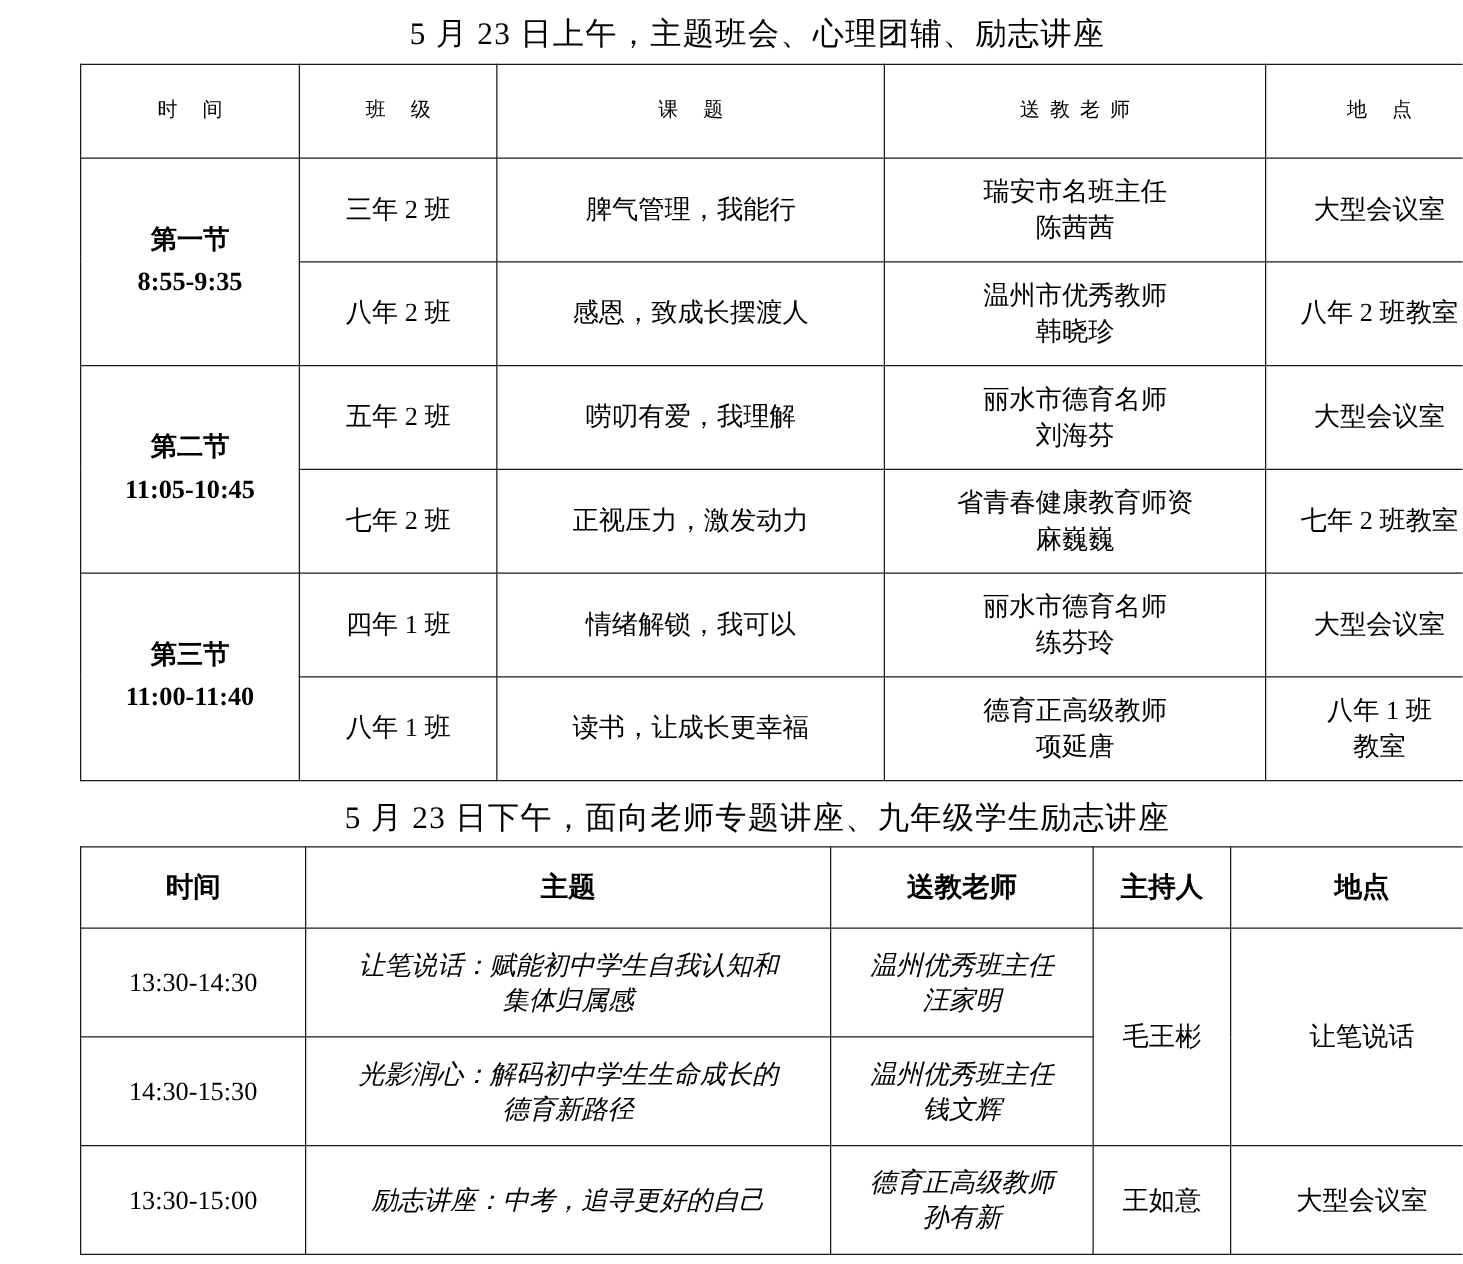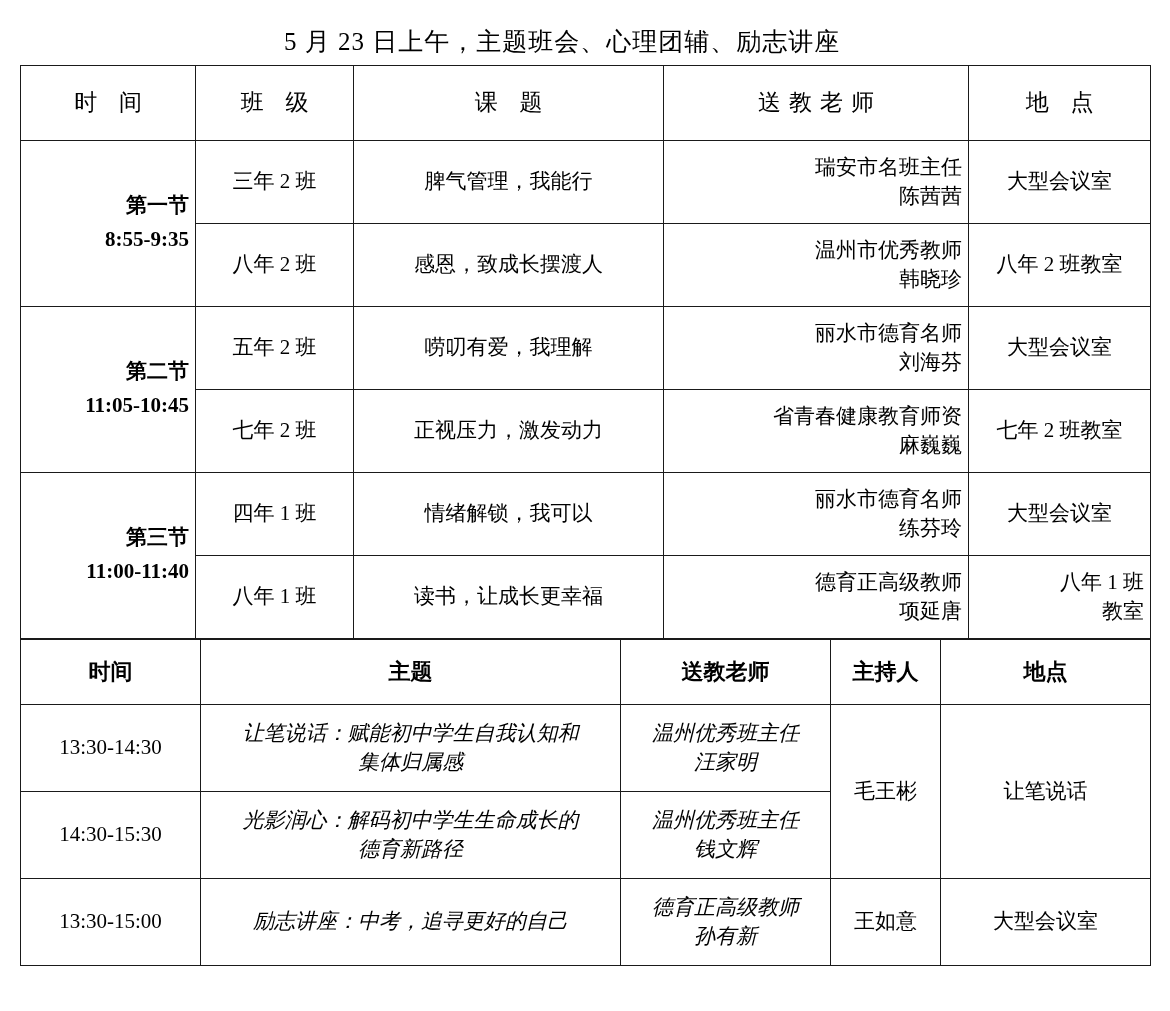--- a/index.html
+++ b/index.html
@@ -11,22 +11,23 @@
     width: 1170px;
     height: 1011px;
     font-family: "Liberation Serif", "DejaVu Serif", serif;
     color: #000000;
     overflow: hidden;
   }
   .page {
     width: 1124px;
     height: 1011px;
     box-sizing: border-box;
-    padding: 18px 20px;
+    padding: 4px 20px;
     position: relative;
+    margin-left: 44px;
   }
   .section-title {
     text-align: center;
     font-size: 25px;
     letter-spacing: 1px;
     line-height: 1.3;
     padding: 8px 0 6px 0;
     white-space: nowrap;
   }
   table {
@@ -39,41 +40,41 @@
     border: 1px solid #1a1a1a;
     text-align: center;
     vertical-align: middle;
     font-weight: normal;
     padding: 4px 6px;
     line-height: 1.35;
   }
 
   
   .tbl-morning th {
-    font-size: 23px;
+    font-size: 16px;
     height: 66px;
     letter-spacing: 8px;
     text-indent: 8px;
   }
   .tbl-morning td {
     font-size: 21px;
     height: 74px;
   }
   .tbl-morning td.period {
     font-size: 21px;
     line-height: 1.6;
     font-weight: bold;
   }
   .tbl-morning .c1 { width: 175px; }
   .tbl-morning .c2 { width: 158px; }
   .tbl-morning .c3 { width: 310px; }
   .tbl-morning .c4 { width: 305px; }
   .tbl-morning .c5 { width: 182px; }
 
-  .two-line { display: block; text-align: right; }
+  .two-line { display: block; }
 
   
   .tbl-afternoon th {
     font-size: 22px;
     height: 56px;
     font-weight: bold;
   }
   .tbl-afternoon td {
     font-size: 21px;
     height: 78px;
@@ -180,20 +181,21 @@
           <span class="two-line">项延唐</span>
         </td>
         <td>
           <span class="two-line">八年 1 班</span>
           <span class="two-line">教室</span>
         </td>
       </tr>
     </tbody>
   </table>
 
+  <div class="section-title title-afternoon">5 月 23 日下午，面向老师专题讲座、九年级学生励志讲座</div>
 
   <table class="tbl-afternoon">
     <colgroup>
       <col class="a1">
         <col class="a2">
         <col class="a3">
         <col class="a4">
         <col class="a5">
     </colgroup>
     <thead>

